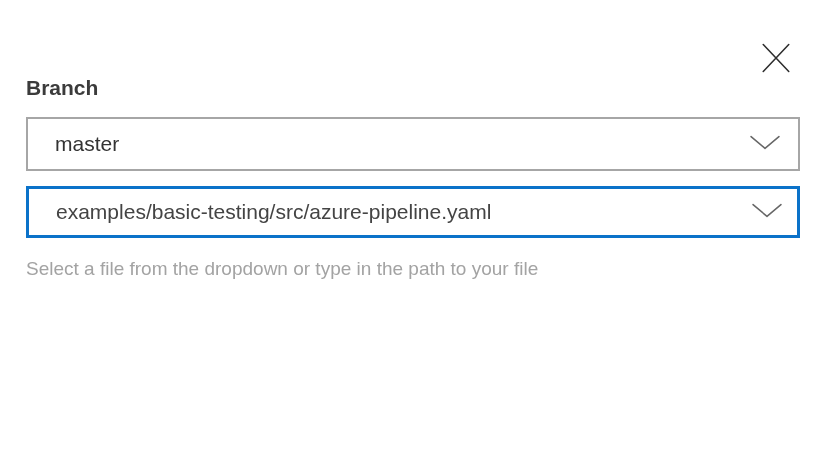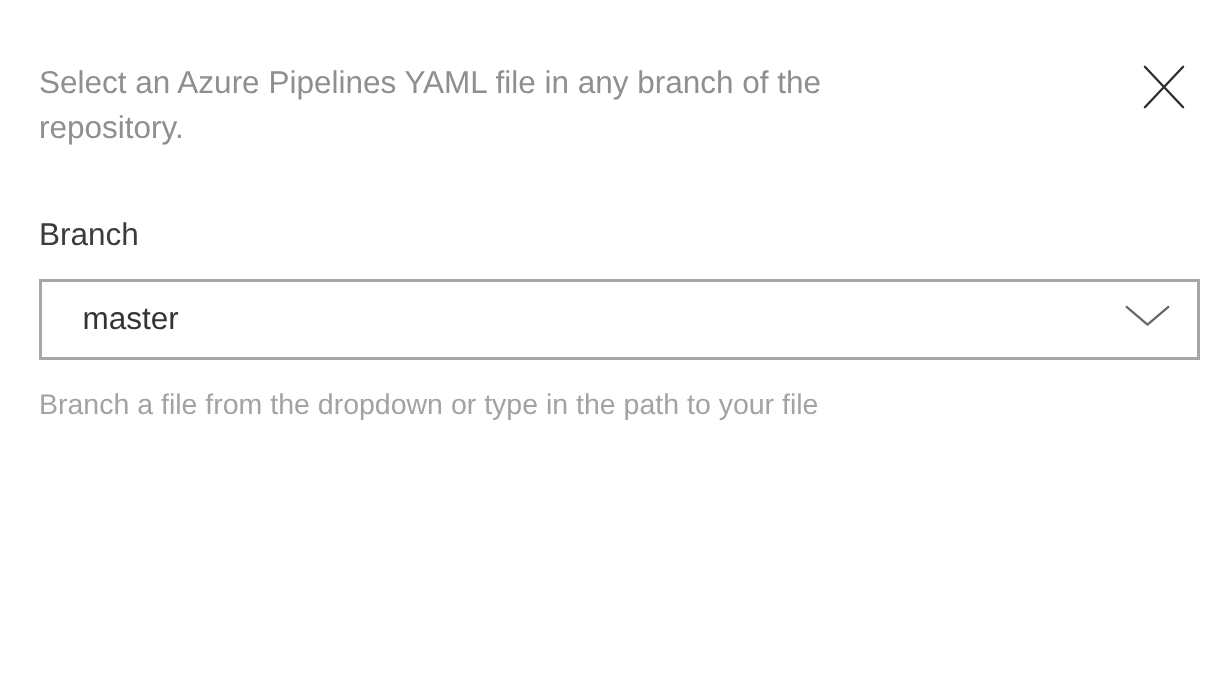--- a/index.html
+++ b/index.html
@@ -42,21 +42,21 @@
     cursor: pointer;
     display: flex;
     align-items: center;
     justify-content: center;
     padding: 0;
   }
   .field-label {
     font-size: 21px;
     line-height: 26px;
     color: #3b3b3b;
-    font-weight: 400;
+    font-weight: 700;
   }
   .label-branch { margin-top: 43px; }
   .label-path   { margin-top: 24px; }
   .combo {
     width: 774px;
     height: 54px;
     display: flex;
     align-items: center;
     justify-content: space-between;
     background: #ffffff;
@@ -105,30 +105,37 @@
 
   <button class="close-button">
     <span style="display:flex;">
       <svg width="36" height="34" viewBox="0 0 24 24" fill="none">
         <path d="M3 2.5 L21 21.5 M21 2.5 L3 21.5" stroke="#2e2e2e" stroke-width="1.1" stroke-linecap="round"></path>
       </svg>
     </span>
   </button>
 
 
-  <p class="dialog-subtitle">Select an Azure Pipelines YAML file in any branch of the repository.</p>
 
   <div class="field-label label-branch">Branch</div>
 
   <div class="combo combo-branch" role="combobox">
     <span class="combo-value">master</span>
     <span class="chevron">
       <svg width="30" height="15" viewBox="0 0 28 14" fill="none">
         <path d="M1 1.5 L14 12.5 L27 1.5" stroke="#666666" stroke-width="1.4" stroke-linecap="round" stroke-linejoin="round"></path>
       </svg>
     </span>
   </div>
 
 
+  <div class="combo combo-path" role="combobox">
+    <input class="combo-input" type="text" value="examples/basic-testing/src/azure-pipeline.yaml" style="">
+    <span class="chevron">
+      <svg width="30" height="15" viewBox="0 0 28 14" fill="none">
+        <path d="M1 1.5 L14 12.5 L27 1.5" stroke="#666666" stroke-width="1.4" stroke-linecap="round" stroke-linejoin="round"></path>
+      </svg>
+    </span>
+  </div>
 
-  <p class="helper-text">Branch a file from the dropdown or type in the path to your file</p>
+  <p class="helper-text">Select a file from the dropdown or type in the path to your file</p>
 
 </div>
 
 </body></html>

